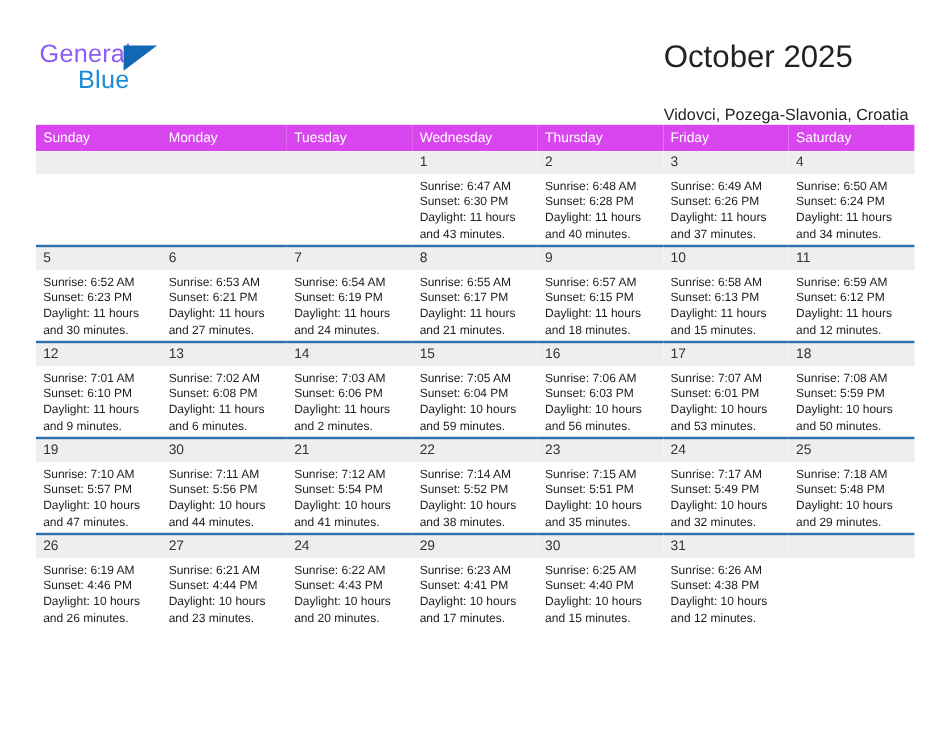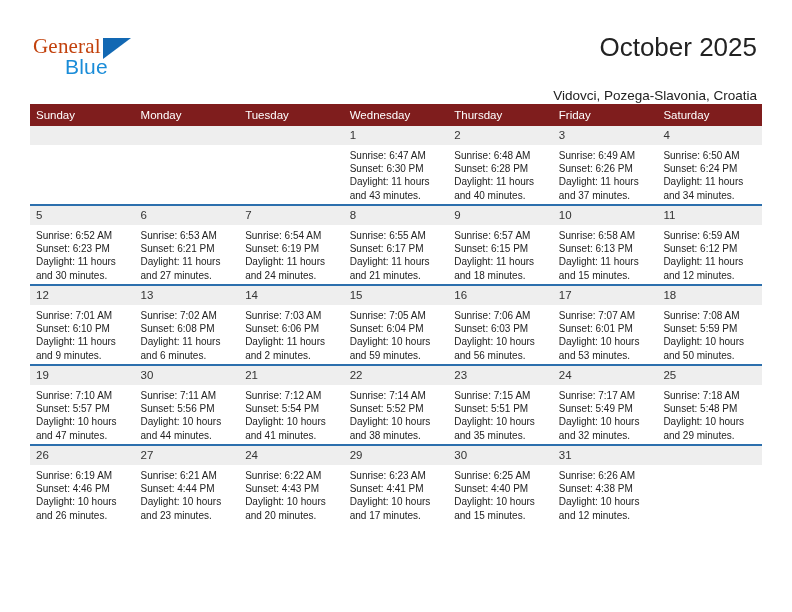--- a/index.html
+++ b/index.html
@@ -35,22 +35,22 @@
     top: 34px;
     width: 180px;
     height: 50px;
   }
   .logo-general {
     position: absolute;
     left: 0;
     top: 0;
     font-size: 21px;
     letter-spacing: 0.2px;
-    color: #c2410c;
-    font-family: Liberation Serif, serif;
+    color: #8b5cf6;
+    font-family: Liberation Sans, sans-serif;
   }
   .logo-tri {
     position: absolute;
     left: 70px;
     top: 4px;
     width: 0;
     height: 0;
     border-left: 28px solid #1268b3;
     border-bottom: 21px solid transparent;
   }
@@ -60,21 +60,21 @@
     top: 21px;
     font-size: 21px;
     color: #1a8cd8;
     letter-spacing: 0.2px;
   }
 
   .title-block {
     position: absolute;
     right: 35px;
     top: 32px;
-    text-align: right;
+    text-align: left;
   }
   .cal-title {
     font-size: 26px;
     color: #222222;
     line-height: 30px;
     white-space: nowrap;
   }
   .cal-subtitle {
     font-size: 13.5px;
     color: #222222;
@@ -86,21 +86,21 @@
   
   .calendar {
     position: absolute;
     left: 30px;
     top: 104px;
     width: 732px;
     border-collapse: collapse;
     table-layout: fixed;
   }
   .calendar th {
-    background: #7f1d1d;
+    background: #d946ef;
     color: #ffffff;
     font-size: 11.5px;
     font-weight: normal;
     text-align: left;
     padding: 5px 0 5px 6px;
     height: 11px;
     border: none;
   }
   .calendar td {
     vertical-align: top;

